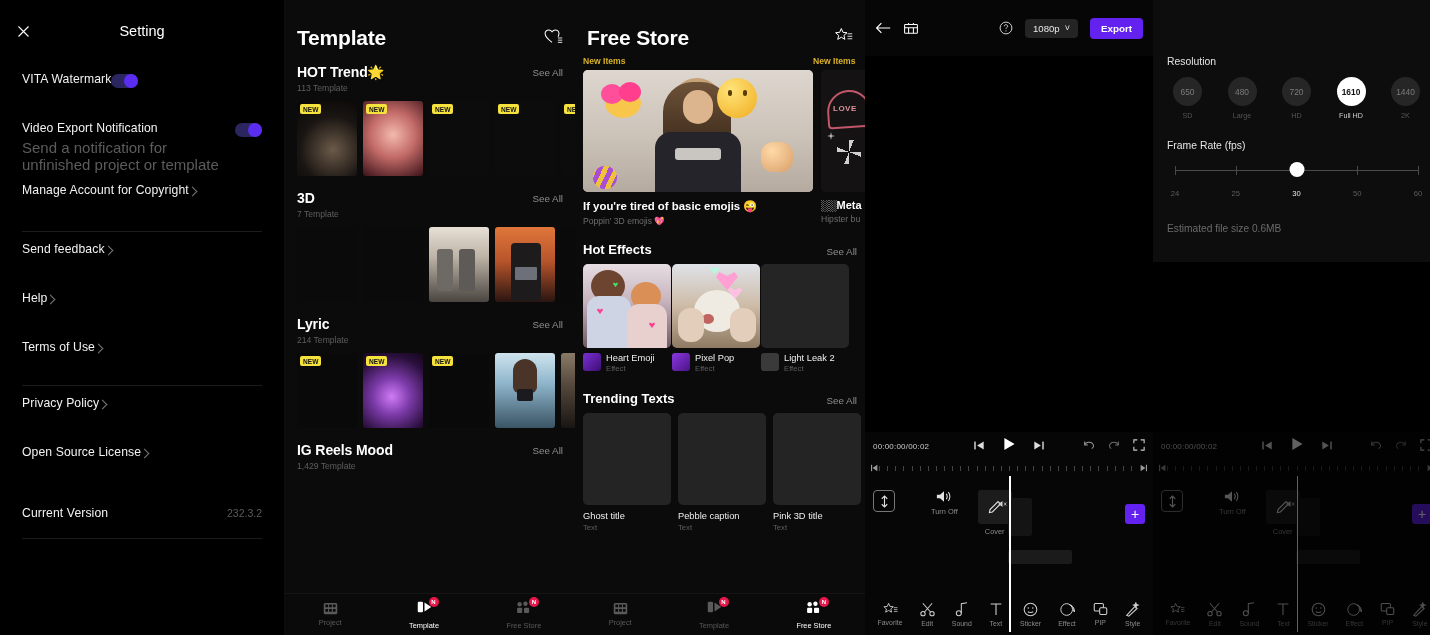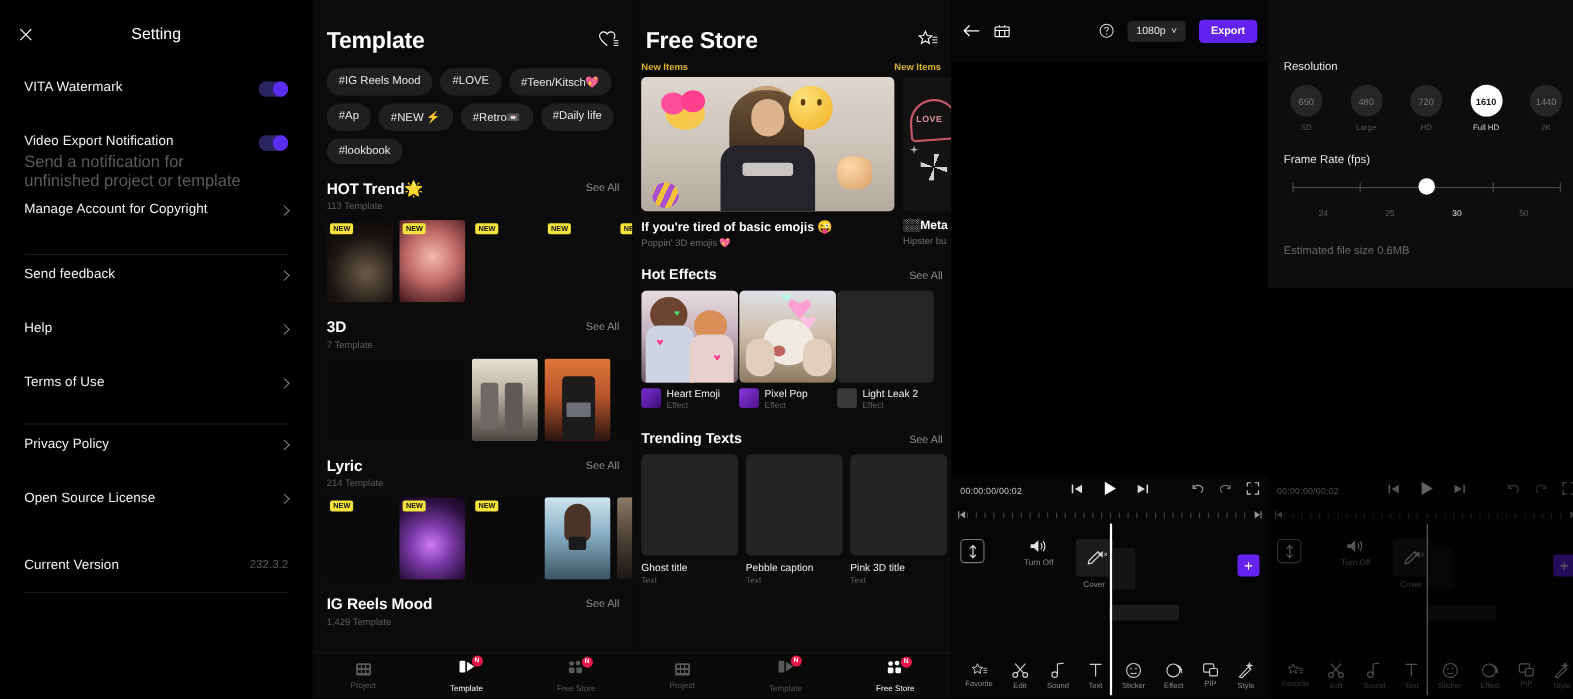--- a/index.html
+++ b/index.html
@@ -21,21 +21,21 @@
   .set-header {
     height: 62px; display: flex; align-items: center;
     position: relative;
   }
   .set-close { position: absolute; left: 8px; top: 50%; transform: translateY(-50%);
     width: 30px; height: 30px; display: flex; align-items: center; justify-content: center;
     cursor: pointer; }
   .set-title { width: 100%; text-align: center; font-size: 14.5px; font-weight: 400; color: #fff; }
   .set-list { padding: 0 22px; }
   .set-row {
-    display: flex; align-items: flex-start; justify-content: space-between;
+    display: flex; align-items: flex-start; 
     min-height: 49px; padding-top: 10px; cursor: pointer;
   }
   .set-row-txt { display: flex; flex-direction: column; gap: 4px; }
   .set-row-label { font-size: 12.2px; color: #f2f2f2; letter-spacing: .1px; }
   .set-row-sub { font-size: 15px; color: #5c5c5c; }
   .toggle {
     width: 27px; height: 14px; border-radius: 8px;
     background: #2b2660; position: relative; flex: 0 0 auto; margin-top: 2px;
   }
   .toggle .knob {
@@ -174,21 +174,21 @@
   .res-opt.sel .res-circ { background: #fff; color: #111; font-weight: 600; }
   .res-sub { font-size: 7.2px; color: #555; }
   .res-opt.sel .res-sub { color: #cfcfcf; }
   .fps-wrap { margin-top: 20px; }
   .fps-track { position: relative; height: 26px; margin: 12px 8px 0 8px; }
   .fps-line { position: absolute; top: 7px; left: 0; right: 0; height: 1px; background: #4a4a4a; }
   .fps-tk { position: absolute; top: 3px; width: 1px; height: 9px; background: #4a4a4a; }
   .fps-knob { position: absolute; top: -1px; width: 15px; height: 15px; border-radius: 50%;
      background: #fff; transform: translateX(-50%); cursor: pointer; }
   .fps-lbls { position: relative; height: 12px; margin: 0 8px; }
-  .fps-l { position: absolute; font-size: 7.6px; color: #5e5e5e; transform: translateX(-50%); margin-left: 28px; }
+  .fps-l { position: absolute; font-size: 7.6px; color: #5e5e5e; transform: translateX(-50%); }
   .fps-l.on { color: #e8e8e8; }
   .est { margin-top: 22px; font-size: 10.2px; color: #e4e4e4; }
   .est span { color: #6a6a6a; }
 </style>
 </head>
 <body>
 
 <div class="stage">
 
   <div class="panel-settings">
@@ -265,30 +265,20 @@
     <div class="pg-head">
       <div class="pg-title">Template</div>
       <div>
         <svg width="19" height="17" viewBox="0 0 26 22" fill="none" stroke="#fff" stroke-width="1.4">
           <path d="M11 19 C4 14 1.5 10.5 1.5 7 C1.5 4 4 2 6.5 2 C8.6 2 10.2 3.3 11 4.6 C11.8 3.3 13.4 2 15.5 2 C18 2 20.5 4 20.5 7 C20.5 8.4 20.1 9.8 19.2 11.3"></path>
           <path d="M19 13 H25 M19 16 H25 M19 19 H25" stroke-width="1.2"></path>
         </svg>
       </div>
     </div>
 
-    <div class="chips">
-      <div class="chip">#IG Reels Mood</div>
-      <div class="chip">#LOVE</div>
-      <div class="chip">#Teen/Kitsch💖</div>
-      <div class="chip">#Ap</div>
-      <div class="chip">#NEW ⚡</div>
-      <div class="chip">#Retro📼</div>
-      <div class="chip">#Daily life</div>
-      <div class="chip">#lookbook</div>
-    </div>
 
     <div class="sec-head">
       <div>
         <div class="sec-title">HOT Trend🌟</div>
         <div class="sec-count">113 Template</div>
       </div>
       <div class="see-all">See All</div>
     </div>
     <div class="row-cards">
       <div class="tcard" style="background:linear-gradient(160deg,#35302c,#0d0c0b 60%)">

